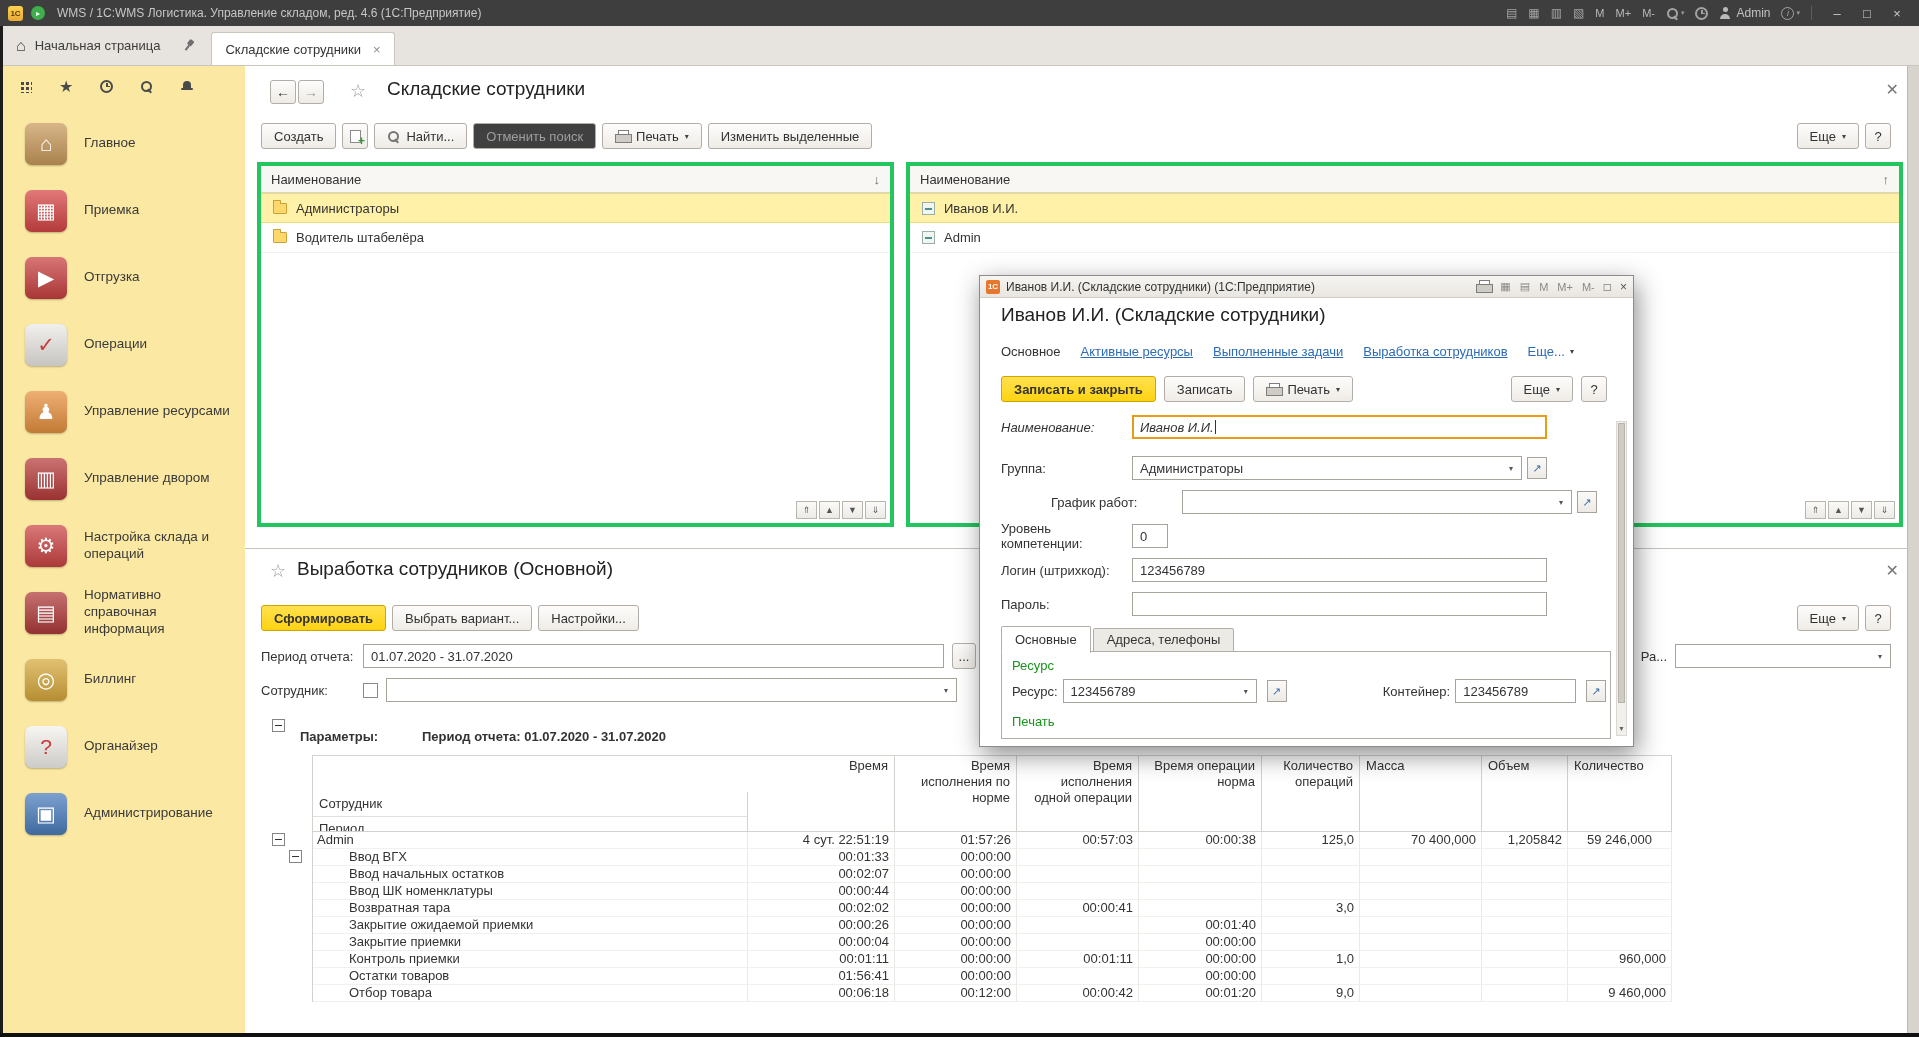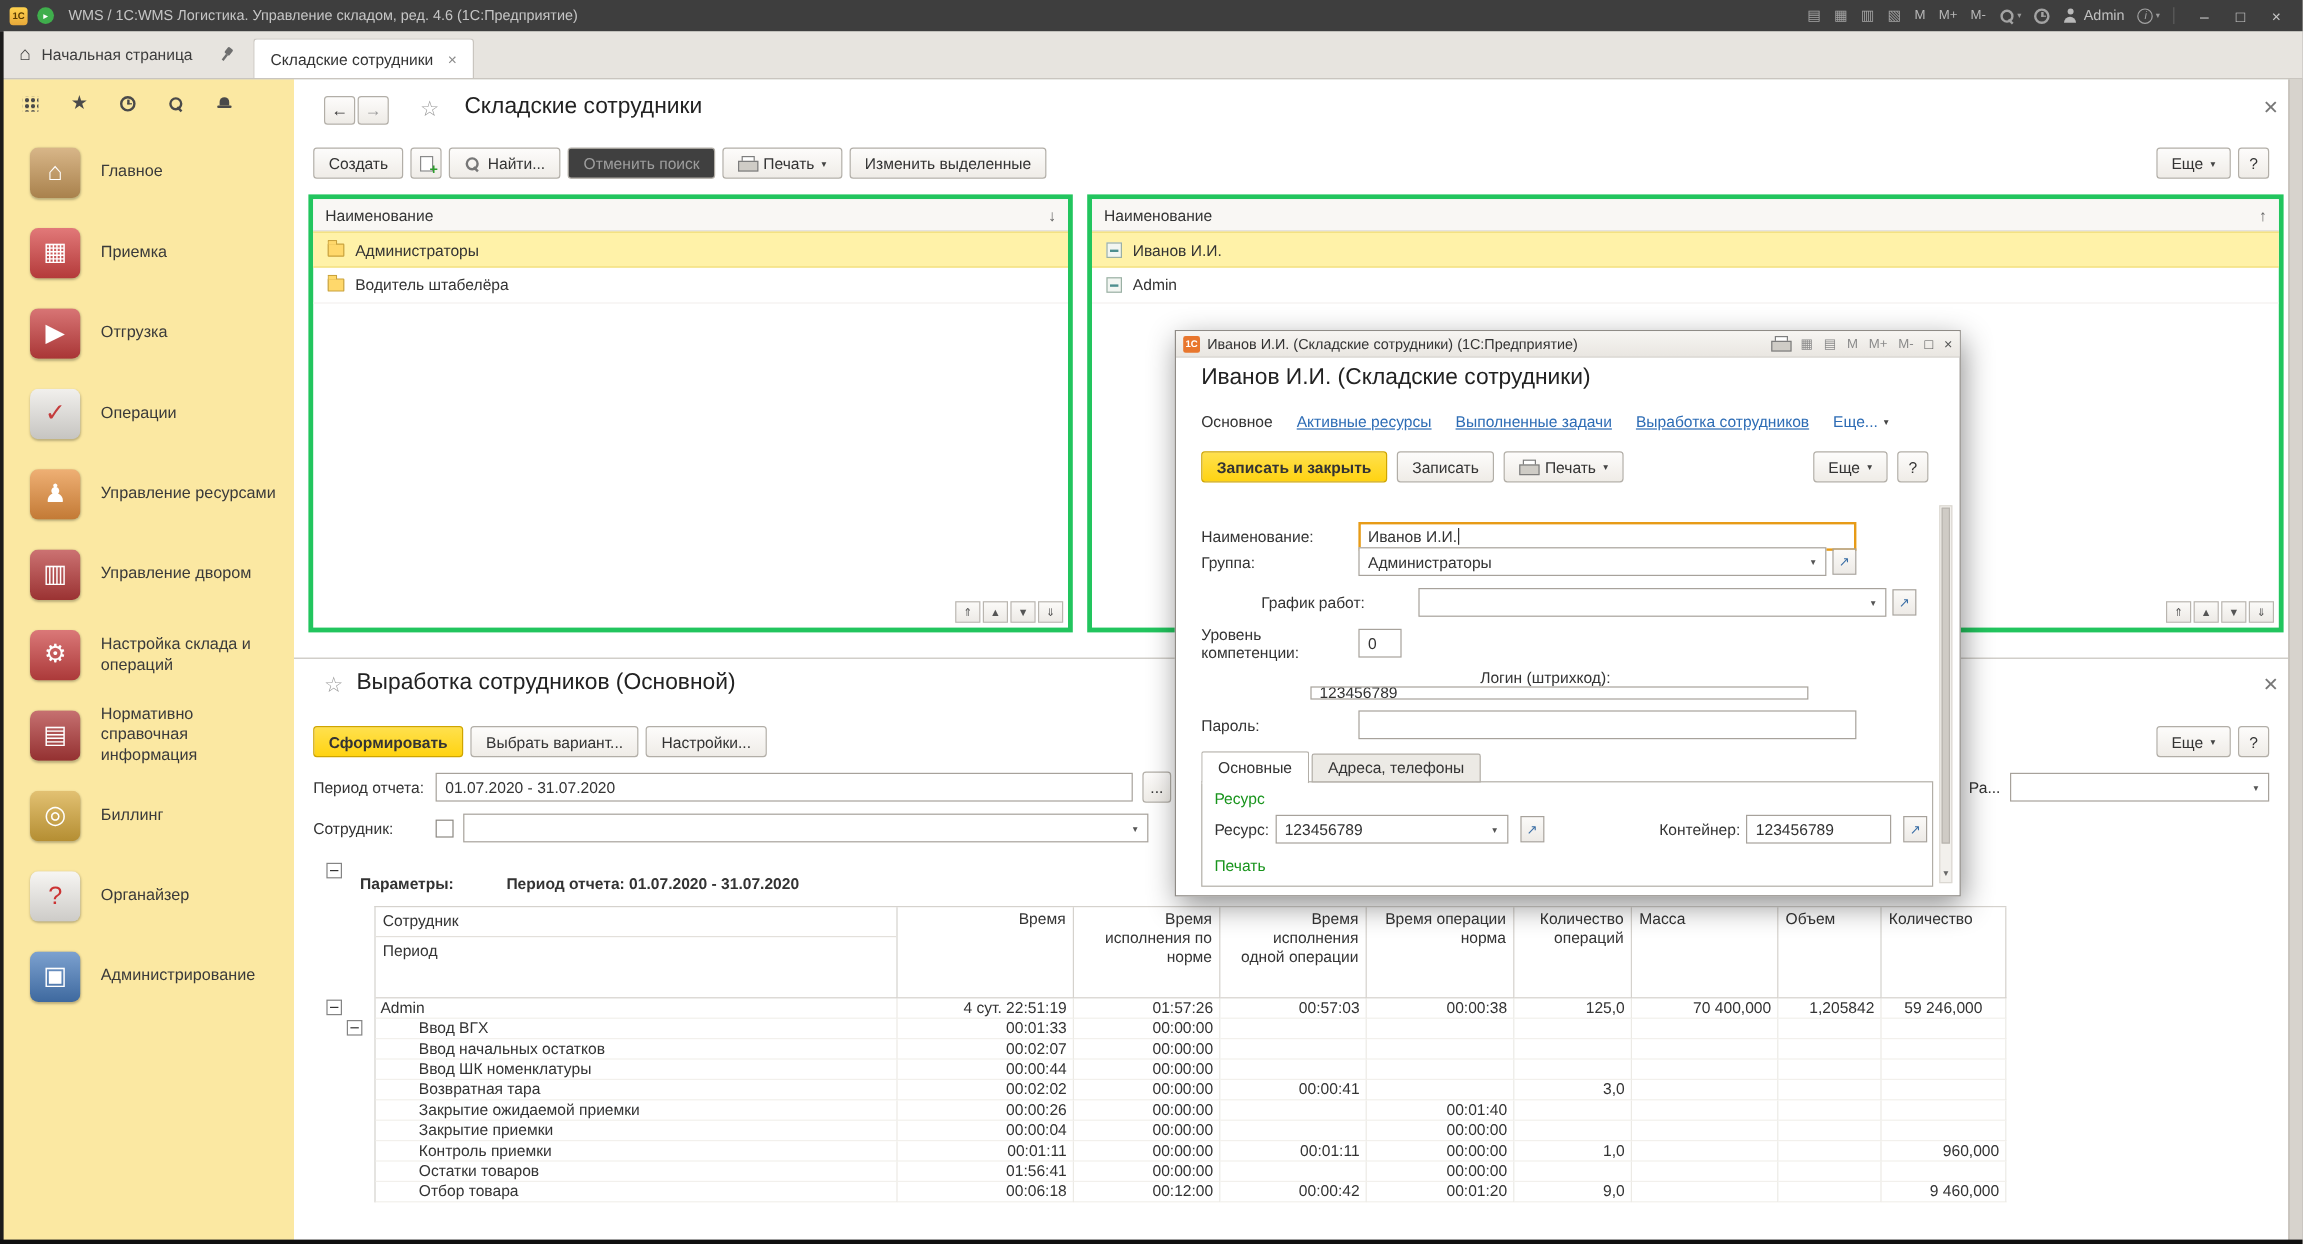--- a/index.html
+++ b/index.html
@@ -424,21 +424,21 @@
             <span class="combo-dd">▾</span>
           </div>
       </div>
 
       <div class="report-area">
         <span class="exp" style="left:15px;top:8px"></span>
         <span class="params-label">Параметры:</span>
         <span class="params-value">Период отчета: 01.07.2020 - 31.07.2020</span>
         <div class="rtable">
             <div class="rt-header">
-              <div class="rt-hcell rt-name" style="width: 435px;">
+              <div class="rt-hcell rt-name" style="width: 435px; margin-top: 36px;">
                 <div class="rt-hsub">Сотрудник</div>
                 <div class="rt-hsub">Период</div>
               </div>
               <div class="rt-hcell al-right" style="width: 147px;">Время</div>
               <div class="rt-hcell al-right" style="width: 122px;">Время исполнения по норме</div>
               <div class="rt-hcell al-right" style="width: 122px;">Время исполнения одной операции</div>
               <div class="rt-hcell al-right" style="width: 123px;">Время операции норма</div>
               <div class="rt-hcell al-right" style="width: 98px;">Количество операций</div>
               <div class="rt-hcell al-left" style="width: 122px;">Масса</div>
               <div class="rt-hcell al-left" style="width: 86px;">Объем</div>
@@ -606,21 +606,21 @@
           <span class="dd-arrow">▾</span>
         </button>
       <div class="spacer"></div>
       <button class="btn">
           <span>Еще</span>
           <span class="dd-arrow">▾</span>
         </button>
       <button class="btn help">?</button>
     </div>
     <div>
-        <div class="dlg-row" style="top: 158px;">
+        <div class="dlg-row" style="top: 138px; font-style: italic;">
           <span class="dlg-lbl">Наименование:</span>
           <div class="input in-text focused">
             <span>Иванов И.И.</span>
             <span class="caret"></span>
           </div>
         </div>
         <div class="dlg-row" style="top: 179px;">
           <span class="dlg-lbl">Группа:</span>
           <div class="input combo in-combo">
             <span>Администраторы</span>
@@ -635,21 +635,21 @@
             <span class="combo-dd">▾</span>
           </div>
           <span class="openbtn">↗</span>
         </div>
         <div class="dlg-row" style="top: 247px;">
           <span class="dlg-lbl">Уровень компетенции:</span>
           <div class="input in-small">
             <span>0</span>
           </div>
         </div>
-        <div class="dlg-row" style="top: 281px; flex-direction: column;">
+        <div class="dlg-row" style="top: 281px;">
           <span class="dlg-lbl">Логин (штрихкод):</span>
           <div class="input in-text">
             <span>123456789</span>
           </div>
         </div>
         <div class="dlg-row" style="top: 315px;">
           <span class="dlg-lbl">Пароль:</span>
           <div class="input in-text">
             <span></span>
           </div>

